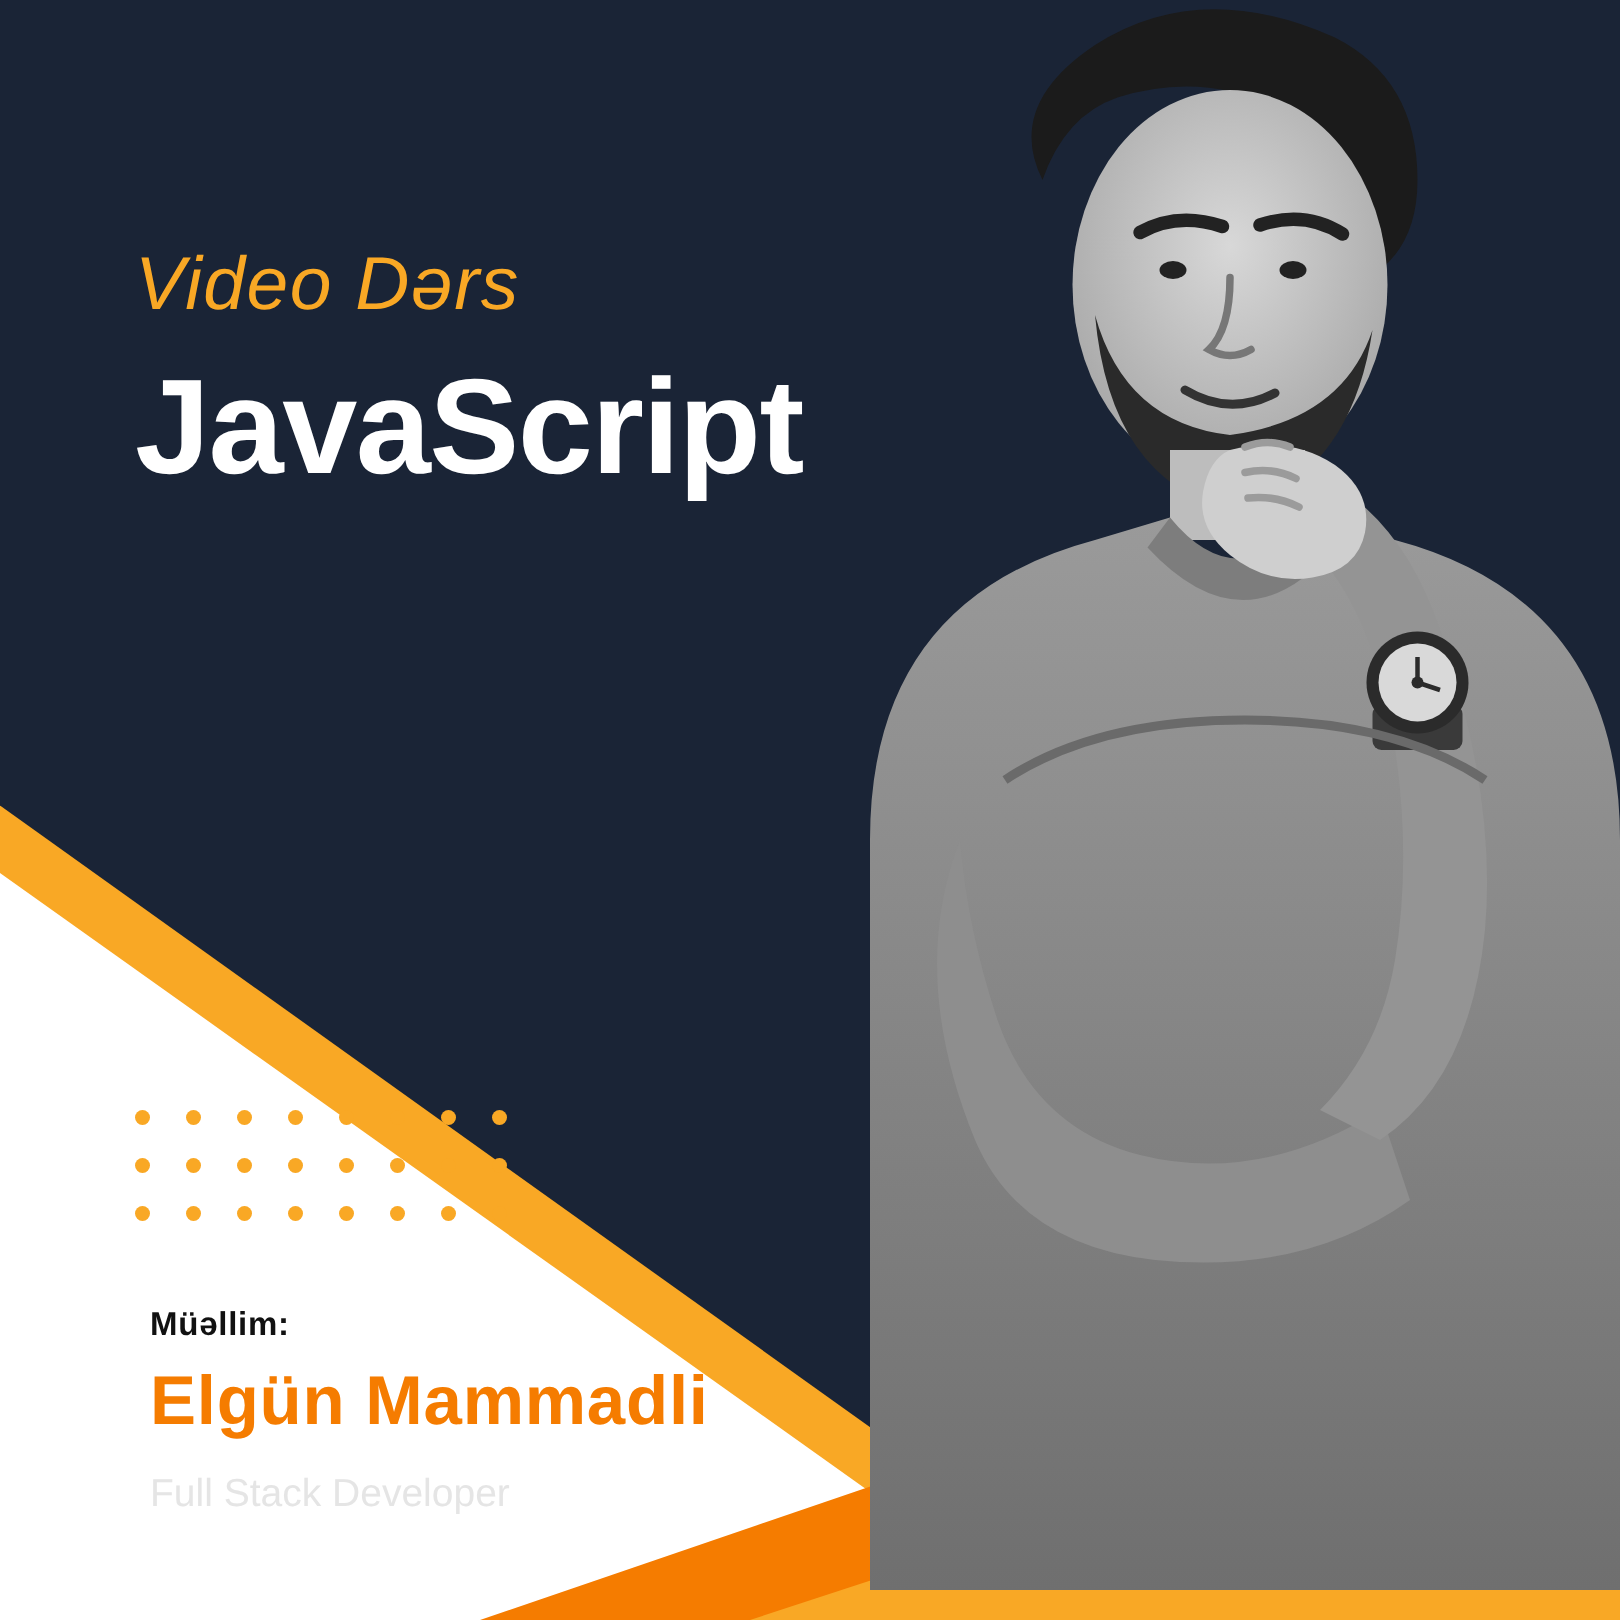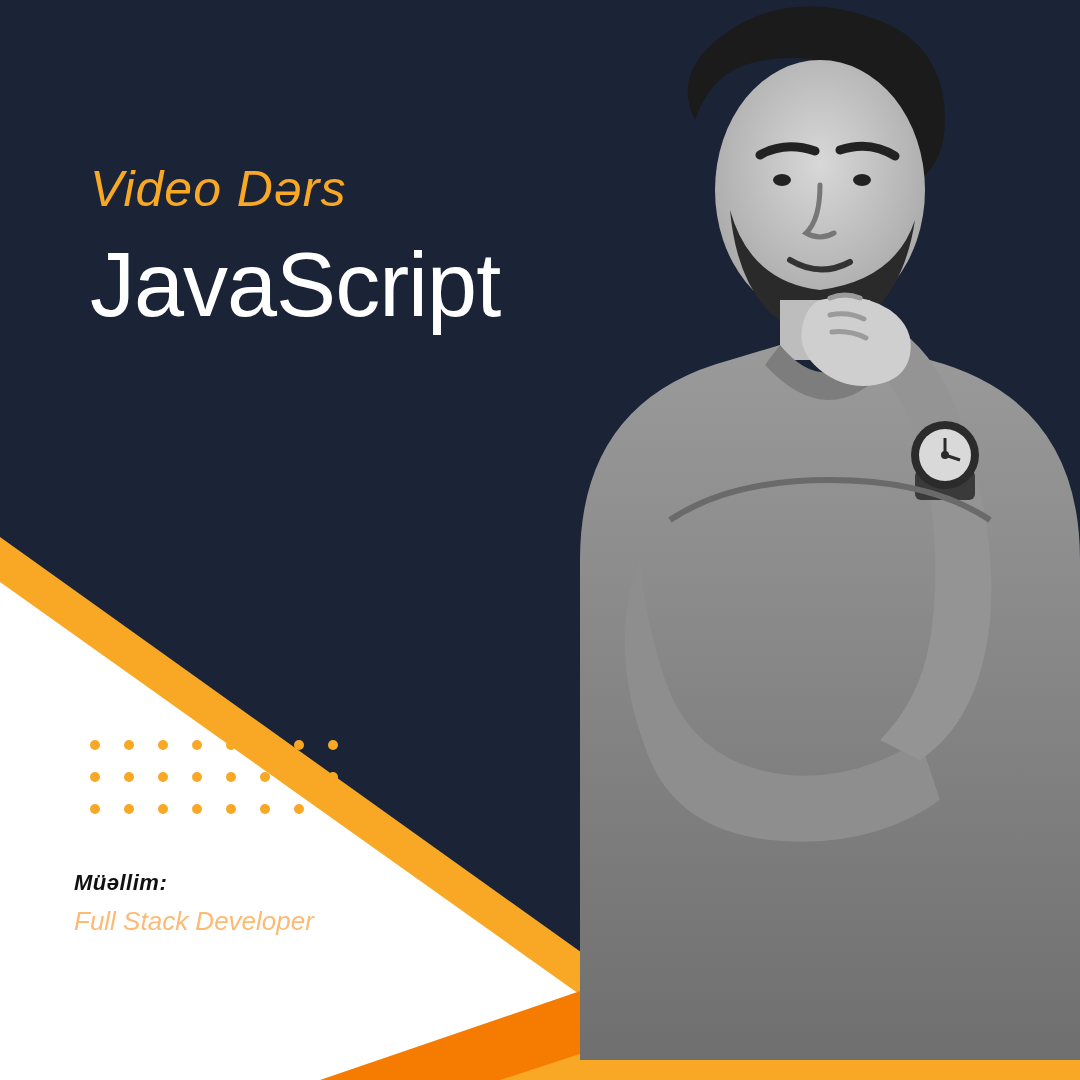--- a/index.html
+++ b/index.html
@@ -29,42 +29,42 @@
   }
 
   .headline-block{
     position:absolute; left:90px; top:160px; color:#fff;
   }
   .subtitle{
     font-style:italic; font-weight:500; font-size:50px; letter-spacing:1px;
     color:#f9a825; margin-bottom:20px;
   }
   .title{
-    font-size:90px; font-weight:400; line-height:1.05; letter-spacing:-1px;
+    font-size:90px; font-weight:700; line-height:1.05; letter-spacing:-1px;
     color:#ffffff;
     text-align:center;
   }
 
   .dots{
     position:absolute; left:90px; top:740px; width:260px;
   }
   .dots-row{ display:flex; gap:24px; margin-bottom:22px; }
   .dot{ width:10px; height:10px; border-radius:50%; background:#f9a825; }
 
   .teacher-block{
-    position:absolute; left:74px; top:870px; color:#111;font-style:italic;
+    position:absolute; left:100px; top:870px; color:#111;
   }
   .t-label{
     font-size:22px; font-weight:800; color:#111; margin-bottom:10px; letter-spacing:.5px;
   }
   .t-name{
     font-size:46px; font-weight:800; color:#f57c00; letter-spacing:.5px;
   }
   .t-role{
-    font-size:26px; font-weight:500; color:#fdba74; margin-top:4px;
+    font-size:26px; font-weight:500; color:#e5e5e5; margin-top:20px;
   }
 
   
   .person{
     position:absolute; right:0; top:0; width:560px; height:1060px;
     filter:grayscale(100%);
   }
   .person svg{ width:100%; height:100%; display:block; }
 </style>
 </head>
@@ -110,20 +110,21 @@
         <span class="dot"></span>
         <span class="dot"></span>
         <span class="dot"></span>
         <span class="dot"></span>
         <span class="dot"></span>
       </div>
   </div>
 
   <div class="teacher-block">
     <div class="t-label">Müəllim:</div>
+    <div class="t-name">Elgün Mammadli</div>
     <div class="t-role">Full Stack Developer</div>
   </div>
 
   <div class="tri-orange-dark"></div>
   <div class="tri-orange-overlay"></div>
 
   <div class="person" aria-label="Instructor portrait, grayscale, arms crossed with hand on chin, wearing a wristwatch">
     <svg viewBox="0 0 560 1060" xmlns="http://www.w3.org/2000/svg">
       <defs>
         <linearGradient id="sweater" x1="0" y1="0" x2="0" y2="1">

